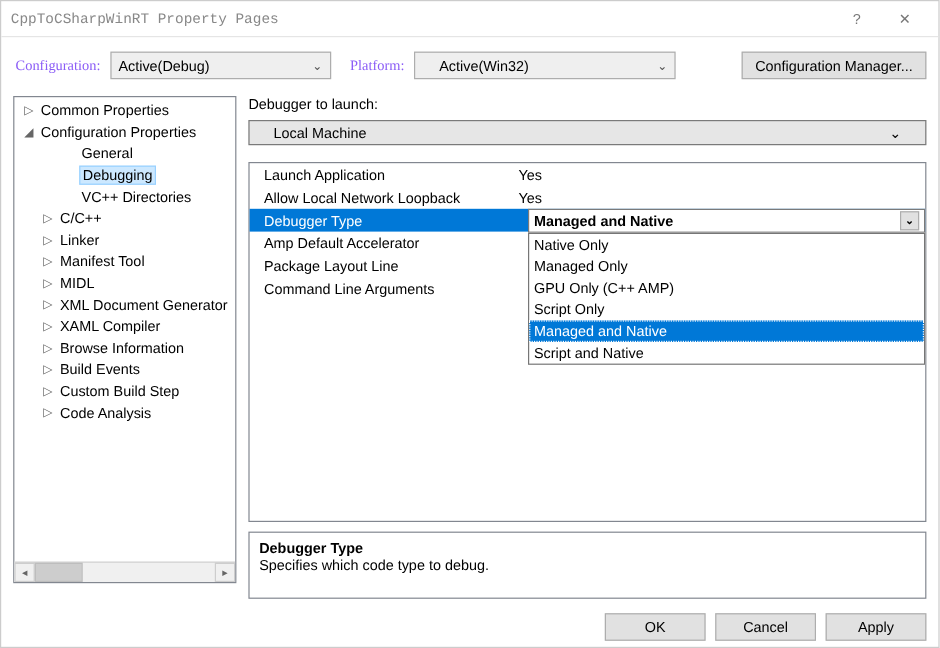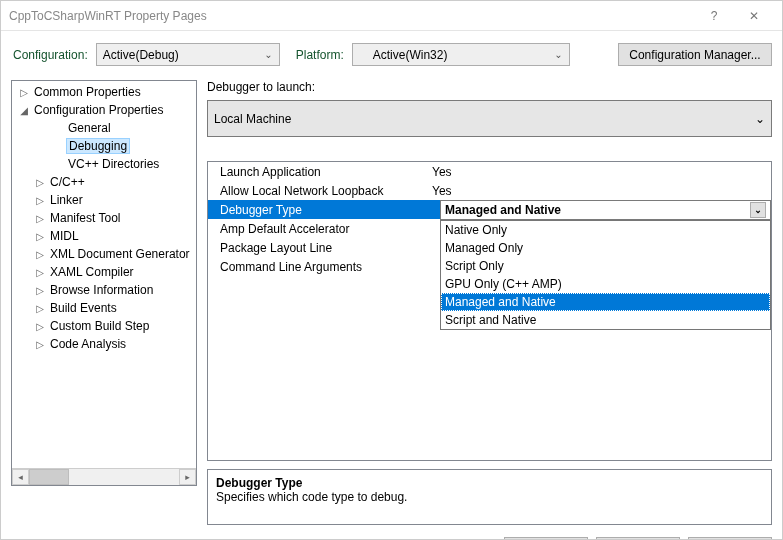--- a/index.html
+++ b/index.html
@@ -13,27 +13,27 @@
     height: 540px;
     overflow: hidden;
     border:1px solid #ccc;
   }
   .titlebar {
     display:flex; align-items:center; height:30px;
     padding:0 8px; color:#888;
     border-bottom:1px solid #e5e5e5;
     position:relative;
   }
-  .titlebar .caption { flex:1; }
+  .titlebar .caption { flex:1;font-family:Liberation Mono, monospace; }
   .titlebar .sysbtn { width:40px; text-align:center; color:#777; }
   .toolbar-row {
     display:flex; align-items:center; gap:8px;
     padding:12px 10px 14px 12px;
   }
-  .toolbar-row label { color:#14532d; }
+  .toolbar-row label { color:#8b5cf6;font-family:Liberation Serif, serif; }
   .combo {
     display:flex; align-items:center; justify-content:space-between;
     border:1px solid #adadad; background:#efefef;
     height:23px; padding:0 6px;
   }
   .combo .chev { font-size:10px; color:#555; }
   .cfg-combo { width:184px; }
   .plat-combo { width:218px;padding-left:20px; }
   .cfgmgr-btn {
     margin-left:auto; height:23px; width:154px;
@@ -62,25 +62,25 @@
   }
   .tree .hbar .arrow { width:17px; border:1px solid #cdcdcd; display:flex; align-items:center; justify-content:center; font-size:9px; color:#666;}
   .tree .hbar .thumb { width:40px; background:#cdcdcd; border:1px solid #bdbdbd; margin:0;}
   .tree .hbar .track { flex:1; background:#f0f0f0;}
   .right {
     flex:1; display:flex; flex-direction:column;
   }
   .dbg-launch-lbl { margin-bottom:6px;}
   .dbg-launch-combo {
     border:1px solid #7a7a7a; background:#e6e6e6;
-    height:37px; display:flex; align-items:center; justify-content:space-between;
-    padding:0 6px;
+    height:21px; display:flex; align-items:center; justify-content:space-between;
+    padding:0 20px;
   }
   .grid {
-    margin-top:24px; border:1px solid #828790; height:300px;
+    margin-top:14px; border:1px solid #828790; height:300px;
     position:relative; background:#fff;
   }
   .grow { display:flex; height:19px; align-items:center;}
   .gname { width:220px; padding-left:12px;}
   .gval { flex:1; padding-left:4px;}
   .grow.sel { background:#0078d7; color:#fff;}
   .grow.sel .gname { color:#fff;}
   .valcombo {
     position:absolute; left:232px; right:0; top:38px; height:20px;
     border:1px solid #7a7a7a; background:#fff;
@@ -240,22 +240,22 @@
           <div class="gval"></div>
         </div>
         <div class="valcombo">
         <span>Managed and Native</span>
         <span class="dd">⌄</span>
       </div>
       <div class="dropdown" id="dd-list">
 
       <div class="opt">Native Only</div>
           <div class="opt">Managed Only</div>
+          <div class="opt">GPU Only (C++ AMP)</div>
           <div class="opt">Script Only</div>
-          <div class="opt">GPU Only (C++ AMP)</div>
           <div class="opt sel">Managed and Native</div>
           <div class="opt">Script and Native</div>
         </div>
     </div>
 
     <div class="help">
       <div class="hname">Debugger Type</div>
       <div>Specifies which code type to debug.</div>
     </div>
   </div>

